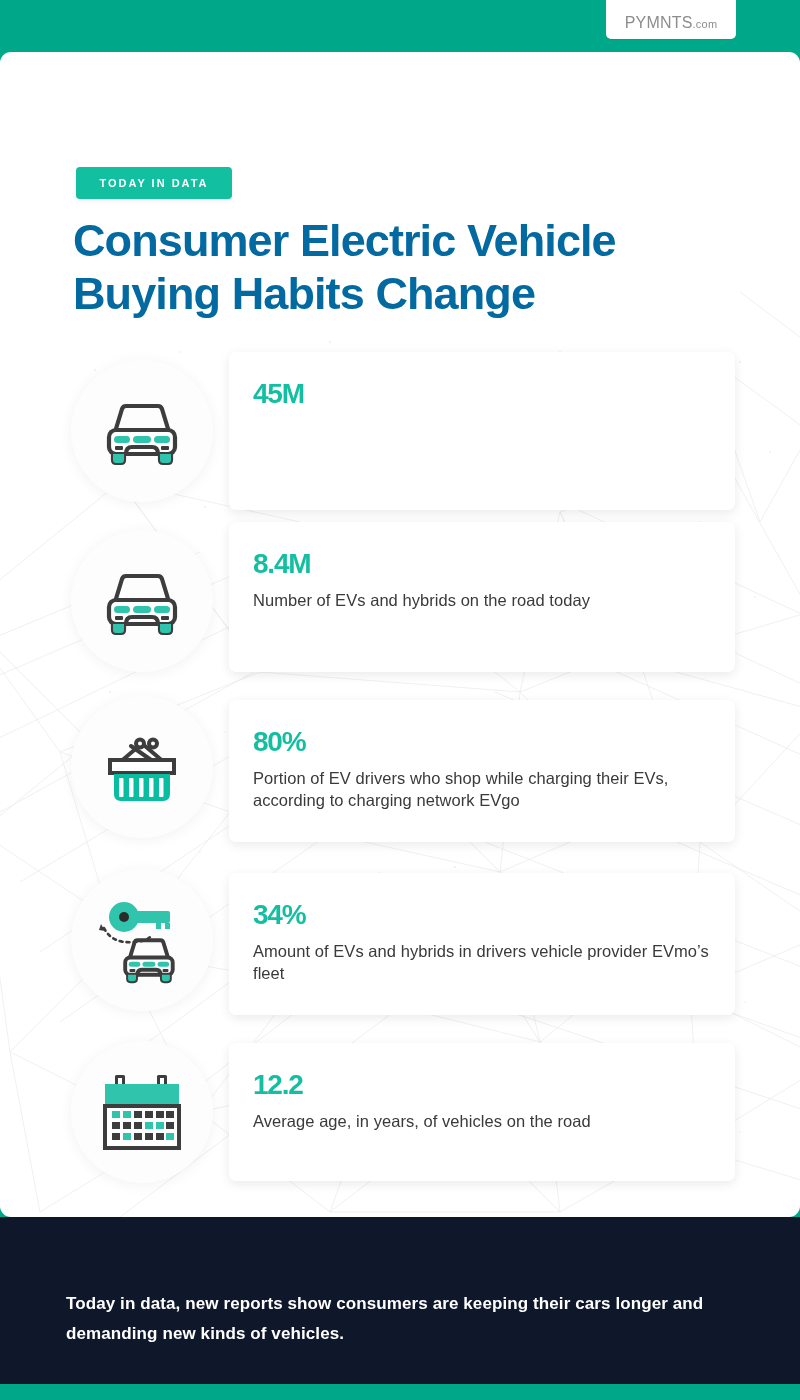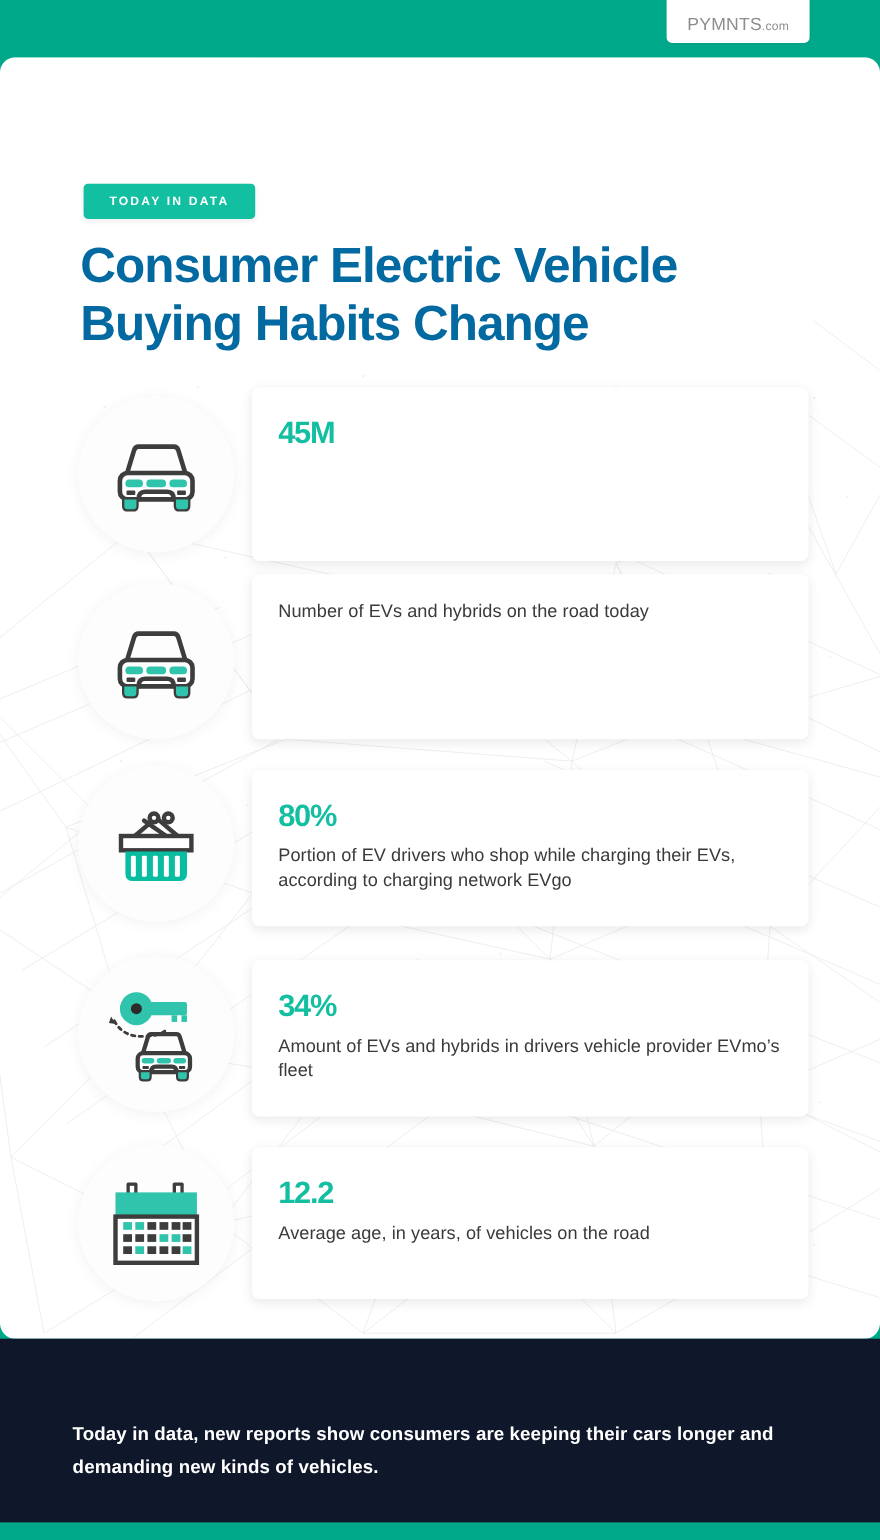--- a/index.html
+++ b/index.html
@@ -50,20 +50,21 @@
     position: absolute;
     left: 0; top: 52px;
     width: 800px; height: 1165px;
     background: #ffffff;
     border-top-left-radius: 14px;
     border-top-right-radius: 14px;
     border-bottom-left-radius: 14px;
     border-bottom-right-radius: 14px;
     overflow: hidden;
     z-index: 2;
+    border-radius: 11px;
   }
 
   
   .mesh {
     position: absolute;
     inset: 0;
     pointer-events: none;
     opacity: .55;
   }
   .speckle {
@@ -355,20 +356,21 @@
             <path d="M14 58 h11 v6 q0 3 -3 3 h-5 q-3 0 -3 -3 z"></path>
             <path d="M61 58 h11 v6 q0 3 -3 3 h-5 q-3 0 -3 -3 z"></path>
           </g>
           <g fill="#3d3d3d">
             <rect x="16" y="50" width="8" height="4" rx="1"></rect>
             <rect x="62" y="50" width="8" height="4" rx="1"></rect>
           </g>
         </svg>
       </div>
       <div class="card">
+        <div class="stat-value">8.4M</div>
         <div class="stat-desc">Number of EVs and hybrids on the road today</div>
       </div>
     </div>
 
     <div class="row" id="row-3">
       <div class="icon-circle">
         <svg width="82" height="76" viewBox="0 0 82 76">
           <g stroke="#3d3d3d" stroke-width="4" fill="none" stroke-linecap="round">
             <path d="M18 34 L38 17"></path>
             <path d="M64 34 L44 17"></path>

